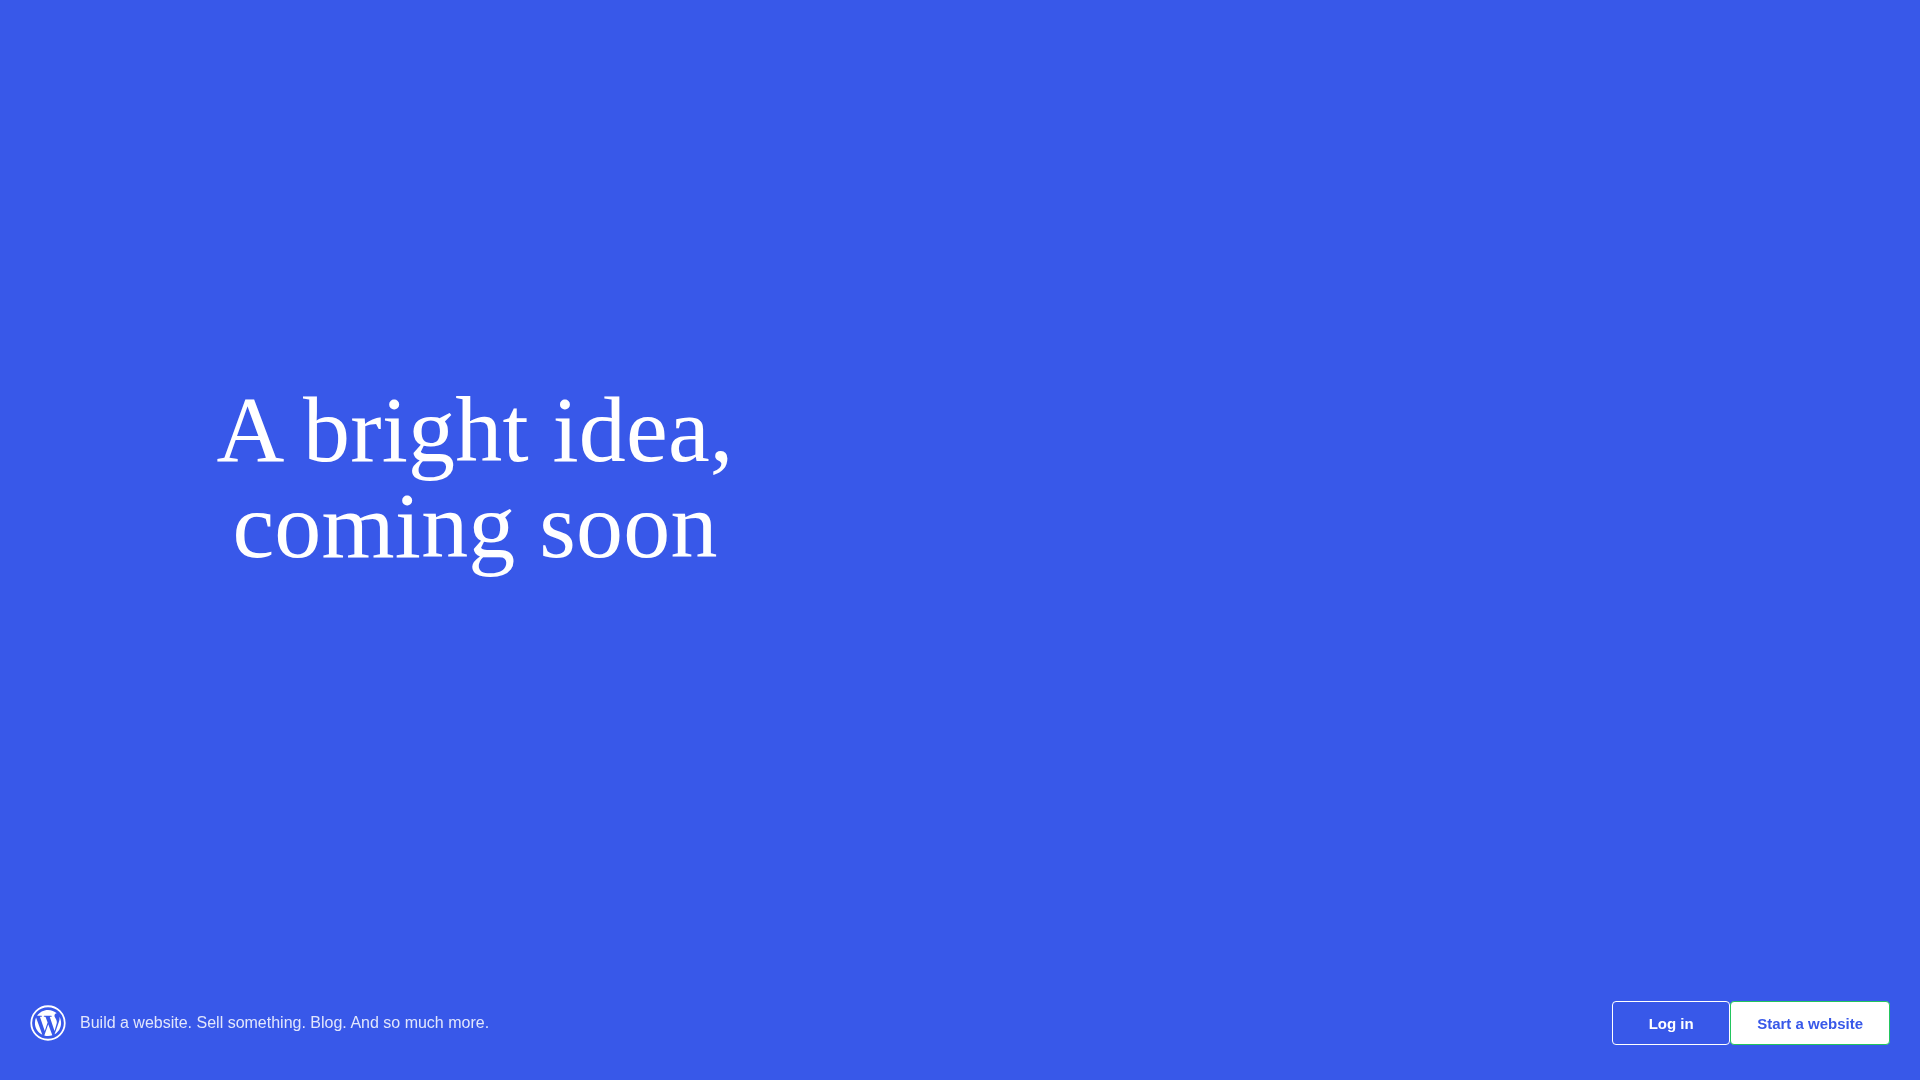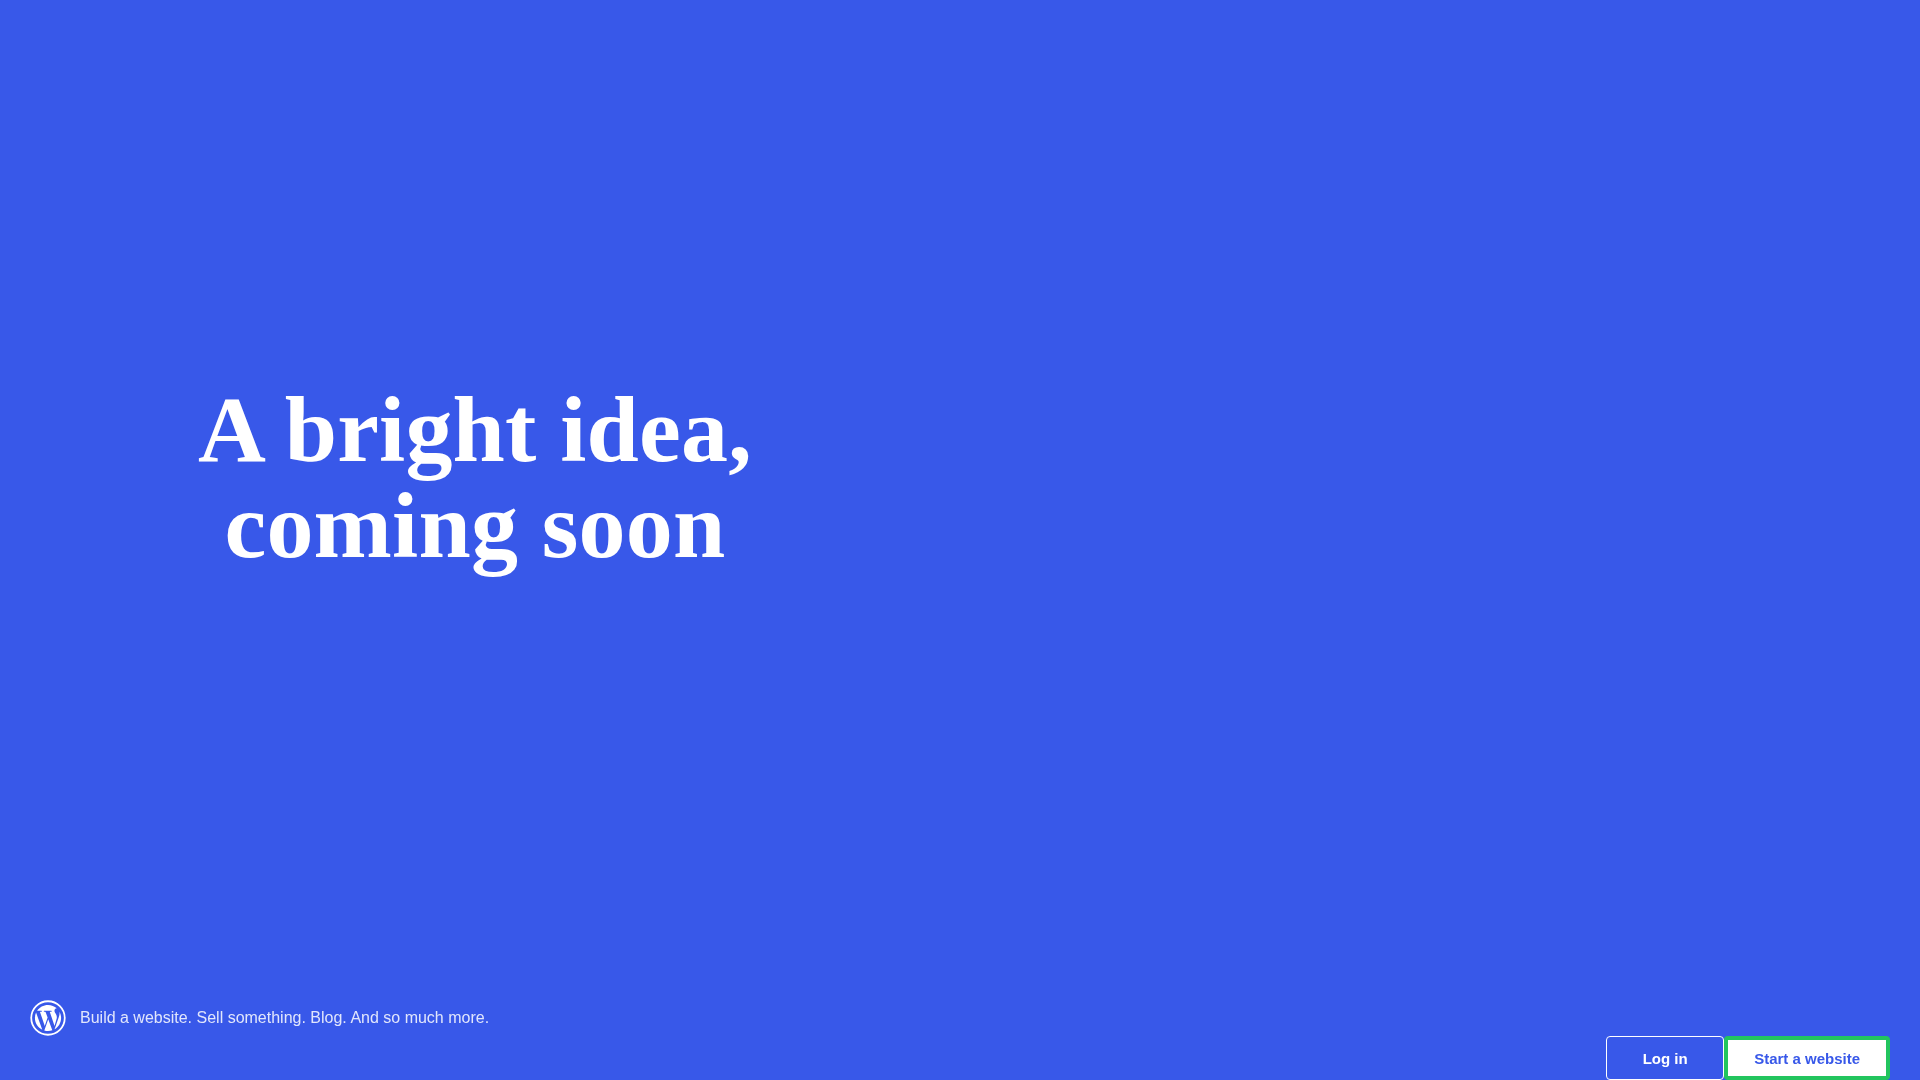--- a/index.html
+++ b/index.html
@@ -27,40 +27,39 @@
 
   #hero-inner {
     position:absolute;
     left:90px;
     top:382px;
     width:770px;
   }
 
   #coming-soon-title {
     font-family:"Liberation Serif", "DejaVu Serif", serif;
-    font-weight:700;
+    font-weight:400;
     font-size:94px;
     line-height:1.02;
     color:#ffffff;
     text-align:center;
     letter-spacing:0.2px;
     white-space:pre-line;
   }
 
   
   #footer-bar {
     position:absolute;
     left:0;
     top:1000px;
     width:1920px;
     height:80px;
     display:flex;
     align-items:flex-start;
     padding:0 30px;
-    flex-direction:column;
   }
 
   #footer-left {
     display:flex;
     align-items:center;
     gap:14px;
     height:46px;
   }
 
   #wp-logo {
@@ -102,21 +101,21 @@
 
   #login-button {
     background:transparent;
     border:1px solid #ffffff;
     color:#ffffff;
     min-width:118px;
   }
 
   #start-website-button {
     background:#ffffff;
-    border:4px solid #22c55e;
+    border:1px solid #22c55e;
     color:#3858e9;
     min-width:118px;
   }
 </style>
 </head>
 <body>
 
 <div id="hero">
   <div id="hero-inner">
     <h1 id="coming-soon-title">A bright idea,

